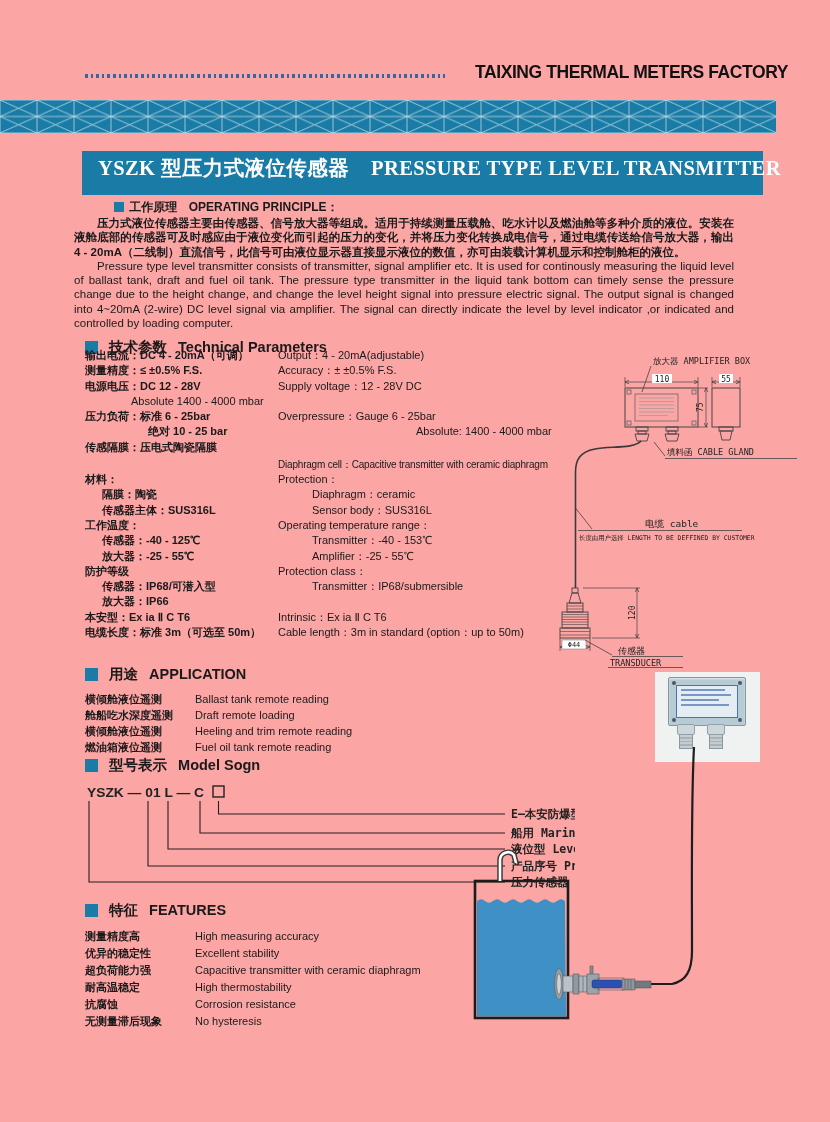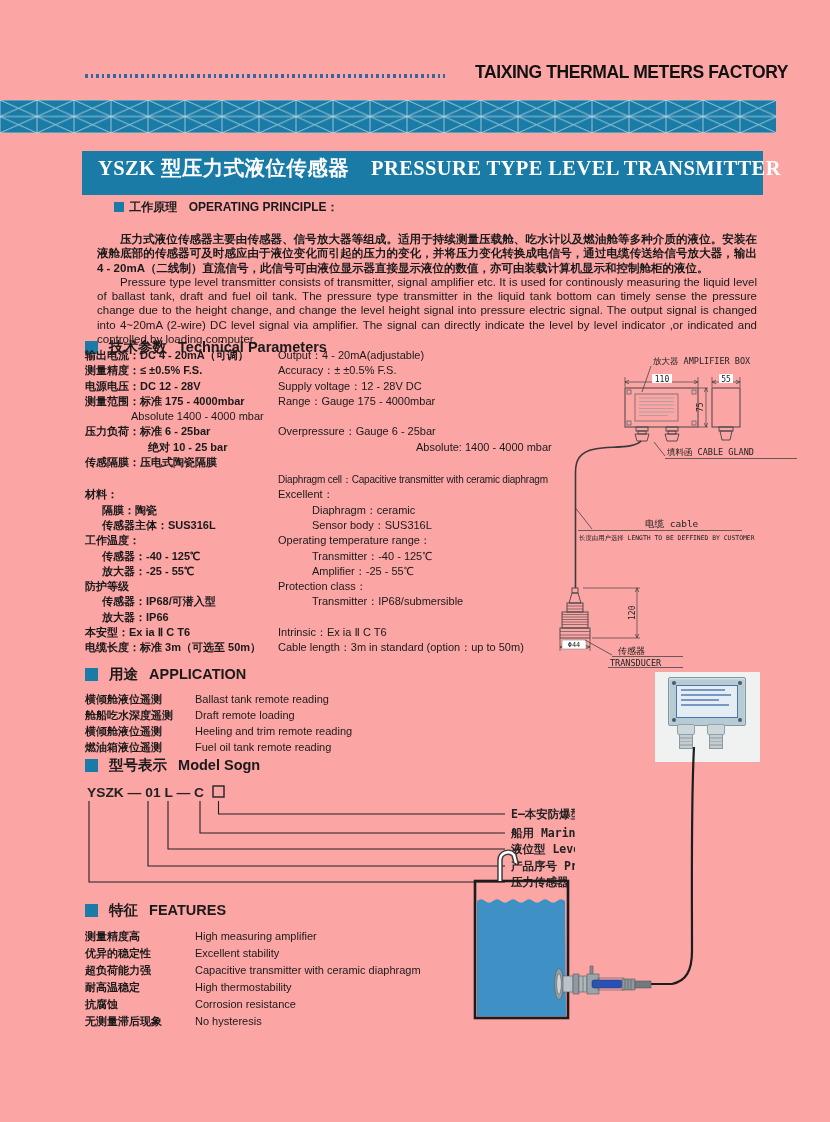--- a/index.html
+++ b/index.html
@@ -20,21 +20,21 @@
   .title-bar .gap{display:inline-block;width:22px;}
 
   
   .sub-heading{left:97px;top:199px;font-size:12px;font-weight:bold;white-space:nowrap;margin-left:17px;}
   .sub-heading .sq{display:inline-block;width:10px;height:10px;background:#1a7ba6;margin-right:2px;vertical-align:-1px;}
   .sec-heading{font-size:14.5px;font-weight:bold;white-space:nowrap;}
   .sec-heading .sq{display:inline-block;width:13px;height:13px;background:#1a7ba6;margin-right:7px;vertical-align:-1.5px;}
   .sec-heading .h-en{margin-left:7px;text-align:center;}
 
   
-  .principle-text{left:97px;top:216px;width:660px;text-align:justify;margin-top:16px;}
+  .principle-text{left:74px;top:216px;width:660px;text-align:justify;}
   .principle-text p{margin:0;text-indent:2em;font-size:11.5px;line-height:14.3px;}
   .principle-text .p-cn{font-weight:bold;}
 
   
   .tech-table{left:85px;top:348px;width:490px;}
   .trow{display:flex;font-size:11px;line-height:15.3px;white-space:nowrap;}
   .trow .cn{width:193px;font-weight:bold;}
   .trow .en{flex:1;}
   .trow.sub .cn,.trow.sub .en{padding-left:17px;}
   .trow.cont .cn{padding-left:63px;} .trow.cont .en{padding-left:46px;}
@@ -105,58 +105,54 @@
         <div class="en">Output：4 - 20mA(adjustable)</div>
       </div>
       <div class="trow">
         <div class="cn">测量精度：≤ ±0.5% F.S.</div>
         <div class="en">Accuracy：± ±0.5% F.S.</div>
       </div>
       <div class="trow">
         <div class="cn">电源电压：DC 12 - 28V</div>
         <div class="en">Supply voltage：12 - 28V DC</div>
       </div>
-      <div class="trow">
-        <div class="cn">测量范围：标准 175 - 4000mbar</div>
-        <div class="en">Range：Gauge 175 - 4000mbar</div>
-      </div>
       <div class="trow cont">
         <div class="en">Absolute 1400 - 4000 mbar</div>
       </div>
       <div class="trow">
         <div class="cn">压力负荷：标准 6 - 25bar</div>
         <div class="en">Overpressure：Gauge 6 - 25bar</div>
       </div>
       <div class="trow cont2">
         <div class="cn">绝对 10 - 25 bar</div>
         <div class="en">Absolute: 1400 - 4000 mbar</div>
       </div>
       <div class="trow sm">
         <div class="cn">传感隔膜：压电式陶瓷隔膜</div>
         <div class="en">Diaphragm cell：Capacitive transmitter with ceramic diaphragm</div>
       </div>
       <div class="trow">
         <div class="cn">材料：</div>
-        <div class="en">Excellent：</div>
+        <div class="en">Protection：</div>
       </div>
       <div class="trow sub">
         <div class="cn">隔膜：陶瓷</div>
         <div class="en">Diaphragm：ceramic</div>
       </div>
       <div class="trow sub">
         <div class="cn">传感器主体：SUS316L</div>
         <div class="en">Sensor body：SUS316L</div>
       </div>
       <div class="trow">
         <div class="cn">工作温度：</div>
         <div class="en">Operating temperature range：</div>
       </div>
       <div class="trow sub">
         <div class="cn">传感器：-40 - 125℃</div>
-        <div class="en">Transmitter：-40 - 125℃</div>
+        <div class="en">Transmitter：-40 - 153℃</div>
       </div>
       <div class="trow sub">
         <div class="cn">放大器：-25 - 55℃</div>
         <div class="en">Amplifier：-25 - 55℃</div>
       </div>
       <div class="trow">
         <div class="cn">防护等级</div>
         <div class="en">Protection class：</div>
       </div>
       <div class="trow sub">
@@ -326,21 +322,21 @@
 
   <div class="abs sec-heading" style="left:85px;top:901px">
     <span class="sq"></span>
     <span class="h-cn">特征</span>
     <span class="h-en">FEATURES</span>
   </div>
   <div class="abs pair-list feat-list" style="top:928px">
 
   <div class="prow">
         <div class="cn">测量精度高</div>
-        <div class="en">High measuring amplifier</div>
+        <div class="en">High measuring accuracy</div>
       </div>
       <div class="prow">
         <div class="cn">优异的稳定性</div>
         <div class="en">Excellent stability</div>
       </div>
       <div class="prow">
         <div class="cn">超负荷能力强</div>
         <div class="en">Capacitive transmitter with ceramic diaphragm</div>
       </div>
       <div class="prow">

